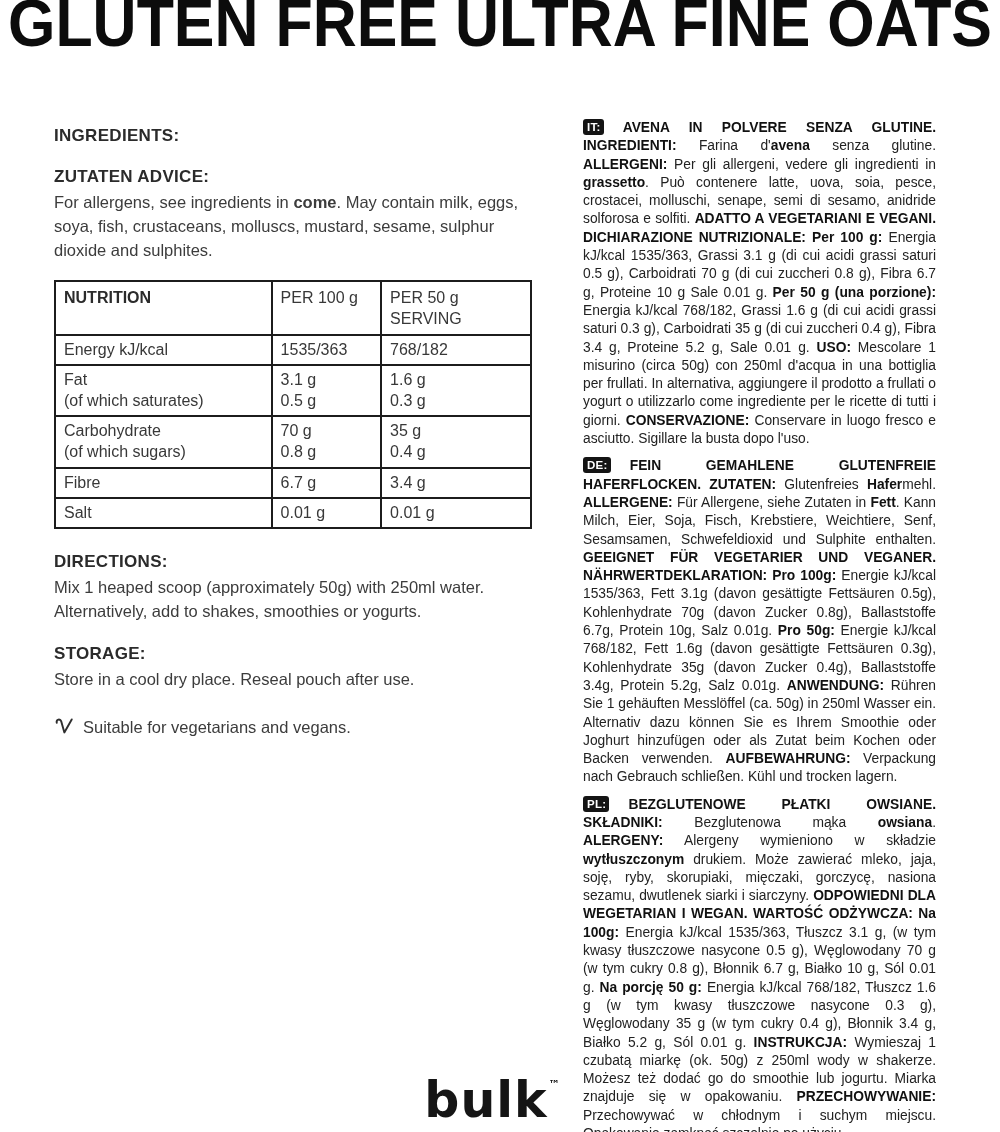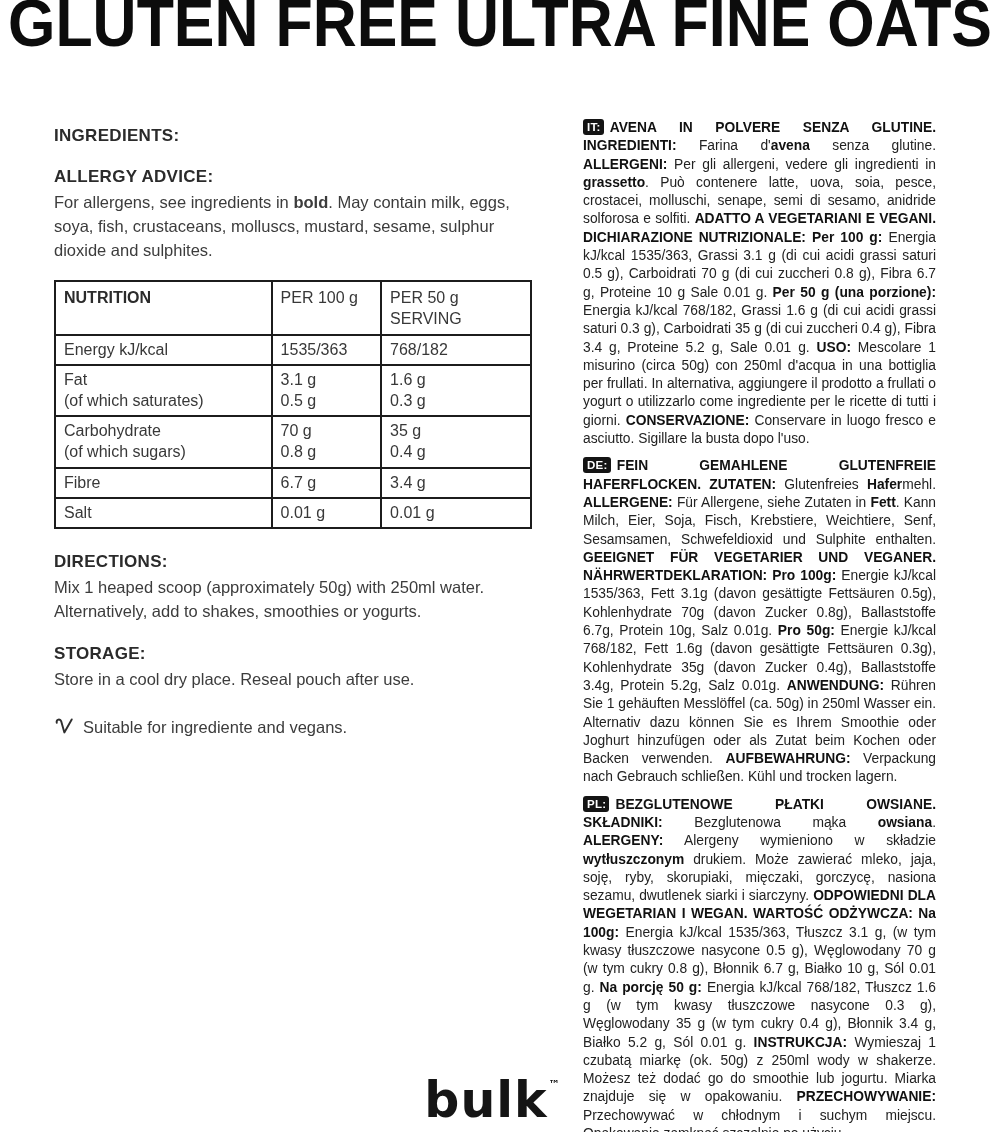--- a/index.html
+++ b/index.html
@@ -46,21 +46,21 @@
   .right-col { position: absolute; left: 583px; top: 119px; width: 353px; }
   .right-col p {
     font-size: 13.8px; line-height: 18.3px; text-align: justify;
     color: #222; margin-bottom: 9px;
   }
   .right-col .b { color: #111; }
   .lang-badge {
     display: inline-block; background: #141414; color: #fff;
     font-weight: bold; font-size: 11.5px; line-height: 14px;
     padding: 1px 3px 1px 4px; border-radius: 3px; letter-spacing: 0.3px;
-    margin-right: 6px; transform: translateY(-1px);
+    margin-right: 19px; transform: translateY(-1px);
   }
   
   .footer { position: absolute; left: 0; top: 1072px; width: 1000px; text-align: center; }
   .brand {
     display: inline-block; position: relative; margin-left: -28px;
     font-size: 49px; font-weight: bold; color: #151515;
     letter-spacing: 1px; font-family: "DejaVu Sans", sans-serif;
   }
   .brand sup {
     font-size: 11px; font-weight: bold; position: absolute; top: 6px; right: -13px;
@@ -71,22 +71,22 @@
 
 <div class="title-wrap">
   <svg width="1000" height="54" viewBox="0 0 1000 54">
     <text x="8" y="49" font-size="66" font-weight="bold" font-family="Liberation Sans, sans-serif" fill="#0c0c0c" textLength="984" lengthAdjust="spacingAndGlyphs">GLUTEN FREE ULTRA FINE OATS</text>
   </svg>
 </div>
 
 <section class="left-col">
   <h3>INGREDIENTS:</h3>
 
-  <h3 style="margin-top:21px;">ALLERGY ADVICE:</h3>
-  <p><span>For allergens, see ingredients in </span><span class="b">bold</span><span>. May contain milk, eggs, soya, fish, crustaceans, molluscs, mustard, sesame, sulphur dioxide and sulphites.</span></p>
+  <h3 style="margin-top:21px;">ZUTATEN ADVICE:</h3>
+  <p><span>For allergens, see ingredients in </span><span class="b">come</span><span>. May contain milk, eggs, soya, fish, crustaceans, molluscs, mustard, sesame, sulphur dioxide and sulphites.</span></p>
 
   <table class="nutri">
     <colgroup>
         <col class="c1">
         <col class="c2">
         <col class="c3">
       </colgroup>
     <thead>
         <tr>
           <th>NUTRITION</th>
@@ -126,21 +126,21 @@
   <h3>DIRECTIONS:</h3>
   <p>Mix 1 heaped scoop (approximately 50g) with 250ml water. Alternatively, add to shakes, smoothies or yogurts.</p>
 
   <h3 style="margin-top:20px;">STORAGE:</h3>
   <p>Store in a cool dry place. Reseal pouch after use.</p>
 
   <div class="veg-note">
     <svg width="20" height="21" viewBox="0 0 22 22">
       <path d="M3 7 C2.2 3 7 1.8 8 5.6 L11.4 17.5 L19.5 3.2" fill="none" stroke="#2f2f2f" stroke-width="2.1" stroke-linecap="round" stroke-linejoin="round"></path>
     </svg>
-    <span>Suitable for ingrediente and vegans.</span>
+    <span>Suitable for vegetarians and vegans.</span>
   </div>
 </section>
 
 <section class="right-col">
   <p>
     <span class="lang-badge">IT:</span><span><span class="b">AVENA IN POLVERE SENZA GLUTINE. INGREDIENTI:</span><span> Farina d'</span><span class="b">avena</span><span> senza glutine. </span><span class="b">ALLERGENI:</span><span> Per gli allergeni, vedere gli ingredienti in </span><span class="b">grassetto</span><span>. Può contenere latte, uova, soia, pesce, crostacei, molluschi, senape, semi di sesamo, anidride solforosa e solfiti. </span><span class="b">ADATTO A VEGETARIANI E VEGANI. DICHIARAZIONE NUTRIZIONALE: Per 100 g:</span><span> Energia kJ/kcal 1535/363, Grassi 3.1 g (di cui acidi grassi saturi 0.5 g), Carboidrati 70 g (di cui zuccheri 0.8 g), Fibra 6.7 g, Proteine 10 g Sale 0.01 g. </span><span class="b">Per 50 g (una porzione):</span><span> Energia kJ/kcal 768/182, Grassi 1.6 g (di cui acidi grassi saturi 0.3 g), Carboidrati 35 g (di cui zuccheri 0.4 g), Fibra 3.4 g, Proteine 5.2 g, Sale 0.01 g. </span><span class="b">USO:</span><span> Mescolare 1 misurino (circa 50g) con 250ml d'acqua in una bottiglia per frullati. In alternativa, aggiungere il prodotto a frullati o yogurt o utilizzarlo come ingrediente per le ricette di tutti i giorni. </span><span class="b">CONSERVAZIONE:</span><span> Conservare in luogo fresco e asciutto. Sigillare la busta dopo l'uso.</span></span>
   </p>
   <p>
     <span class="lang-badge">DE:</span><span><span class="b">FEIN GEMAHLENE GLUTENFREIE HAFERFLOCKEN. ZUTATEN:</span><span> Glutenfreies </span><span class="b">Hafer</span><span>mehl. </span><span class="b">ALLERGENE:</span><span> Für Allergene, siehe Zutaten in </span><span class="b">Fett</span><span>. Kann Milch, Eier, Soja, Fisch, Krebstiere, Weichtiere, Senf, Sesamsamen, Schwefeldioxid und Sulphite enthalten. </span><span class="b">GEEIGNET FÜR VEGETARIER UND VEGANER. NÄHRWERTDEKLARATION: Pro 100g:</span><span> Energie kJ/kcal 1535/363, Fett 3.1g (davon gesättigte Fettsäuren 0.5g), Kohlenhydrate 70g (davon Zucker 0.8g), Ballaststoffe 6.7g, Protein 10g, Salz 0.01g. </span><span class="b">Pro 50g:</span><span> Energie kJ/kcal 768/182, Fett 1.6g (davon gesättigte Fettsäuren 0.3g), Kohlenhydrate 35g (davon Zucker 0.4g), Ballaststoffe 3.4g, Protein 5.2g, Salz 0.01g. </span><span class="b">ANWENDUNG:</span><span> Rühren Sie 1 gehäuften Messlöffel (ca. 50g) in 250ml Wasser ein. Alternativ dazu können Sie es Ihrem Smoothie oder Joghurt hinzufügen oder als Zutat beim Kochen oder Backen verwenden. </span><span class="b">AUFBEWAHRUNG:</span><span> Verpackung nach Gebrauch schließen. Kühl und trocken lagern.</span></span>
   </p>

